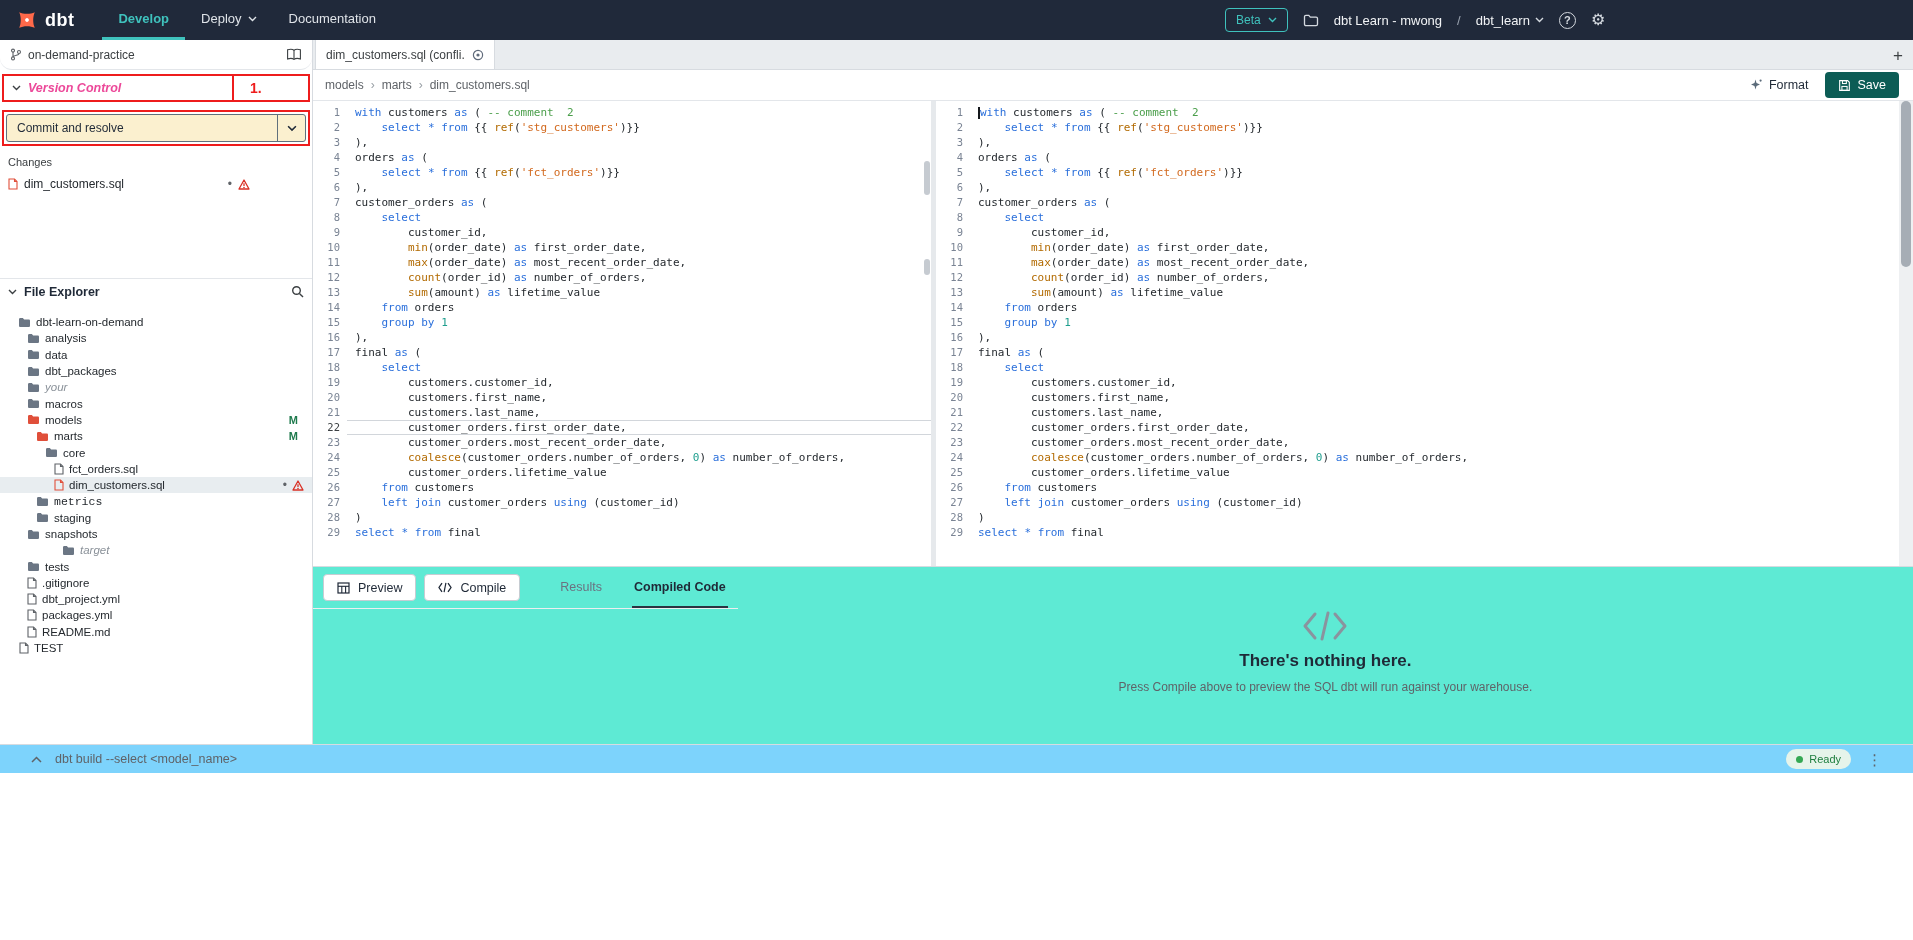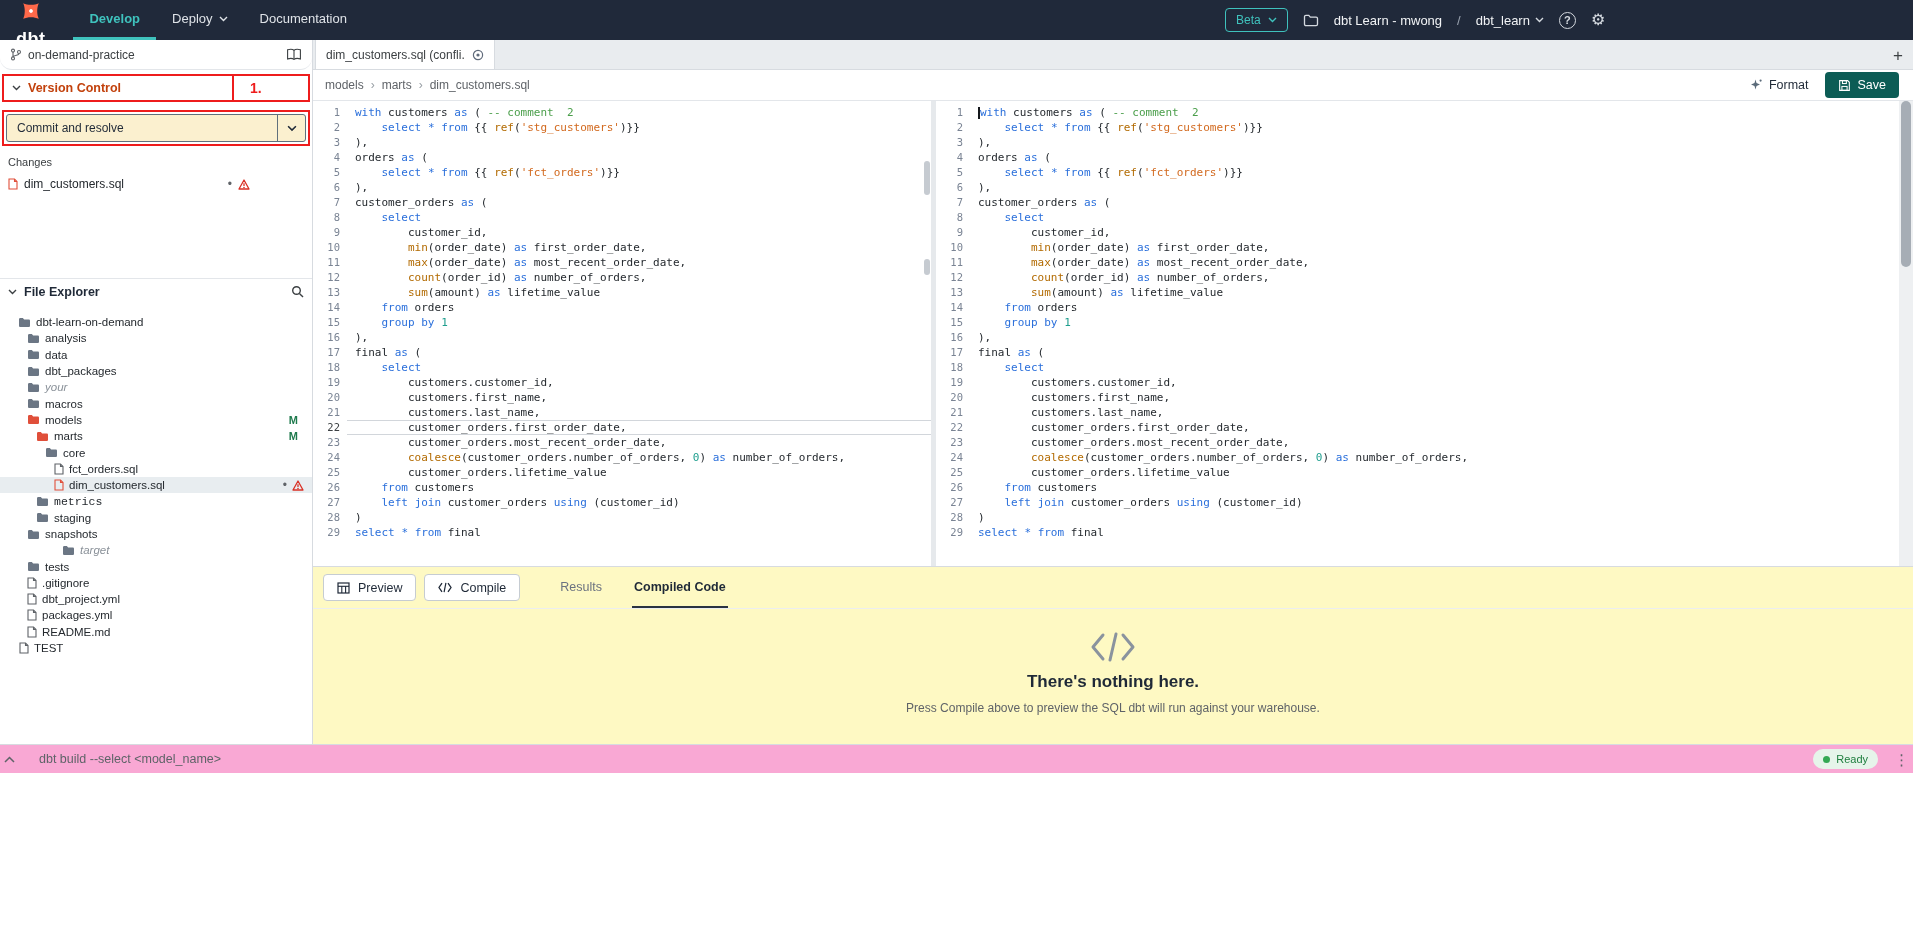--- a/index.html
+++ b/index.html
@@ -1,21 +1,21 @@
 <!DOCTYPE html>
 <html><head>
 <meta charset="utf-8">
 <style>
   * { box-sizing: border-box; margin: 0; padding: 0; }
   html,body { width:1913px; height:940px; background:#fff; font-family:"Liberation Sans",sans-serif; }
   .app { position:relative; width:1913px; height:940px; overflow:hidden; background:#fff; }
 
   
   .topnav { position:relative; height:40px; background:#20293a; display:flex; align-items:stretch; color:#fff; }
-  .logo { display:flex; align-items:center; gap:7px; padding:0 14px 0 16px; cursor:pointer;flex-direction:column; }
+  .logo { display:flex; align-items:center; gap:7px; padding:0 14px 0 16px; cursor:pointer; }
   .brand { font-weight:bold; font-size:18px; letter-spacing:.5px; }
   .nav-items { display:flex; margin-left:14px; }
   .nav-item { padding:0 16px; display:flex; align-items:center; gap:6px; font-size:13px; color:#dfe3e8; border-bottom:3px solid transparent; cursor:pointer; }
   .nav-item.active { color:#3fc2bd; border-bottom-color:#3fc2bd; font-weight:bold; }
   .chev { stroke:currentColor; }
   .topnav-right { position:absolute; left:1225px; top:0; height:40px; display:flex; align-items:center; gap:15px; }
   .beta-btn { background:transparent; border:1px solid #3fc2bd; color:#3fc2bd; border-radius:4px; height:24px; padding:0 10px; font-size:12px; display:flex; align-items:center; gap:7px; cursor:pointer; font-family:inherit; }
   .acct { font-size:13px; color:#f1f3f5; display:flex; align-items:center; gap:5px; cursor:pointer; }
   .acct-sep { color:#9aa3b0; font-size:13px; }
   .help-circ { width:17px; height:17px; border:1.5px solid #d5dae0; border-radius:50%; color:#d5dae0; font-size:11px; font-weight:bold; display:flex; align-items:center; justify-content:center; cursor:pointer; }
@@ -24,21 +24,21 @@
   
   .body { display:flex; height:704px; }
 
   
   .sidebar { width:313px; flex-shrink:0; border-right:1px solid #d7dbe0; background:#fff; position:relative; }
   .sb-top { height:30px; border-bottom:1px solid #e3e6ea; display:flex; align-items:center; gap:6px; padding:0 10px;border-radius:12px; }
   .sb-branch-name { font-size:12px; color:#3c4043; }
   .sb-book { margin-left:auto; cursor:pointer; display:flex; }
 
   .vc-header { margin:4px 2px 0 2px; height:28px; border:2px solid #ee1c1c; display:flex; align-items:center; gap:7px; padding:0 8px; position:relative; cursor:pointer; }
-  .vc-title { font-size:12.5px; font-weight:bold; color:#c2410c; }
+  .vc-title { font-size:12.5px; font-weight:bold; color:#ec4899;font-style:italic; }
   .anno-step { position:absolute; right:-2px; top:-2px; bottom:-2px; width:78px; border:2px solid #ee1c1c; background:#fff; color:#ee1c1c; font-weight:bold; font-size:14px; display:flex; align-items:center; padding-left:16px; }
 
   .commit-anno { margin:8px 2px 0 2px; border:2px solid #ee1c1c; padding:2px; }
   .commit-btn { height:28px; background:#fbf0cf; border:1px solid #60707c; border-radius:3px; display:flex; align-items:stretch; overflow:hidden; cursor:pointer; }
   .commit-label { flex:1; display:flex; align-items:center; padding:0 10px; font-size:12px; color:#1f2937; }
   .commit-chevron { width:28px; border-left:1px solid #60707c; display:flex; align-items:center; justify-content:center; color:#1f2937; }
 
   .changes-label { margin:10px 0 0 8px; font-size:11px; color:#3c4043; }
   .change-item { margin-top:7px; height:18px; display:flex; align-items:center; gap:6px; padding:0 62px 0 8px; font-size:12px; color:#24292e; cursor:pointer; }
   .change-extras { margin-left:auto; display:flex; align-items:center; gap:6px; }
@@ -88,32 +88,32 @@
   .tk-num { color:#1f9e8e; }
   .tk-com { color:#4a9e4a; }
   .cursor { display:inline-block; width:2px; height:12px; background:#15181c; vertical-align:middle; }
 
   .mini-scroll { position:absolute; right:1px; top:60px; width:6px; height:34px; background:#c6cbd1; border-radius:3px; cursor:pointer; }
   .mini-scroll2 { position:absolute; right:1px; top:158px; width:6px; height:16px; background:#c6cbd1; border-radius:3px; cursor:pointer; }
   .vscroll-track { position:absolute; right:0; top:0; width:14px; height:100%; background:#eef0f2; cursor:pointer; }
   .vscroll-thumb { position:absolute; top:0; left:2px; width:10px; height:166px; background:#a6adb5; border-radius:5px; }
 
   
-  .bottom-panel { flex:1; border-top:1px solid #d7dbe0; display:flex; flex-direction:column; background:#fef9c3; min-height:0; }
+  .bottom-panel { flex:1; border-top:1px solid #d7dbe0; display:flex; flex-direction:row; background:#5eead4; min-height:0; }
   .panel-toolbar { height:42px; flex-shrink:0; display:flex; align-items:stretch; padding:0 10px; border-bottom:1px solid #eceef0; }
   .ptool-btn { align-self:center; height:27px; background:#fff; border:1px solid #c6ccd2; border-radius:4px; padding:0 13px; display:flex; align-items:center; gap:8px; font-size:12.5px; color:#1f2937; cursor:pointer; font-family:inherit; margin-right:8px; }
   .panel-tabs { display:flex; margin-left:30px; gap:28px; }
   .ptab { display:flex; align-items:center; font-size:12.5px; color:#6b7280; border-bottom:2px solid transparent; padding:0 2px; cursor:pointer; }
   .ptab.active { color:#1f2937; font-weight:bold; border-bottom-color:#2a3342; }
   .empty { flex:1; display:flex; flex-direction:column; align-items:center; justify-content:center; gap:9px; padding-bottom:8px; }
   .empty-title { font-size:17px; font-weight:bold; color:#1f2937; }
   .empty-sub { font-size:12px; color:#5f6368; }
 
   
-  .statusbar { height:29px; border-top:1px solid #d7dbe0; background:#f9a8d4; display:flex; align-items:center; padding:0 4px; gap:24px; }
+  .statusbar { height:29px; border-top:1px solid #d7dbe0; background:#7dd3fc; display:flex; align-items:center; padding:0 31px; gap:13px; }
   .cmd-text { font-size:12.5px; color:#5f6368; cursor:text; }
   .sb-right { margin-left:auto; display:flex; align-items:center; gap:16px; }
   .ready-pill { background:#e6f4ea; border-radius:11px; height:20px; padding:0 10px; display:flex; align-items:center; gap:6px; }
   .ready-dot { width:7px; height:7px; border-radius:50%; background:#34a853; }
   .ready-text { font-size:11px; color:#1e7e3e; }
   .vdots { font-size:15px; color:#5f6368; cursor:pointer; line-height:1; }
 </style>
 </head>
 <body>
 

